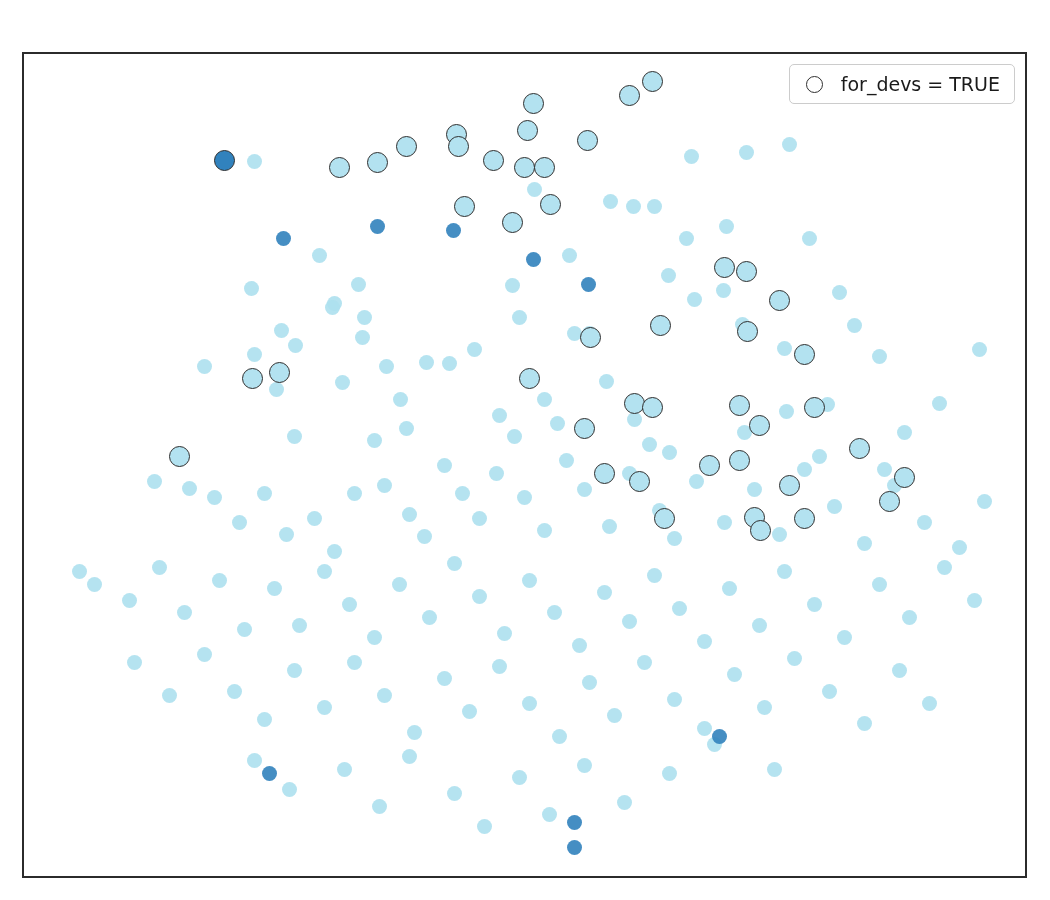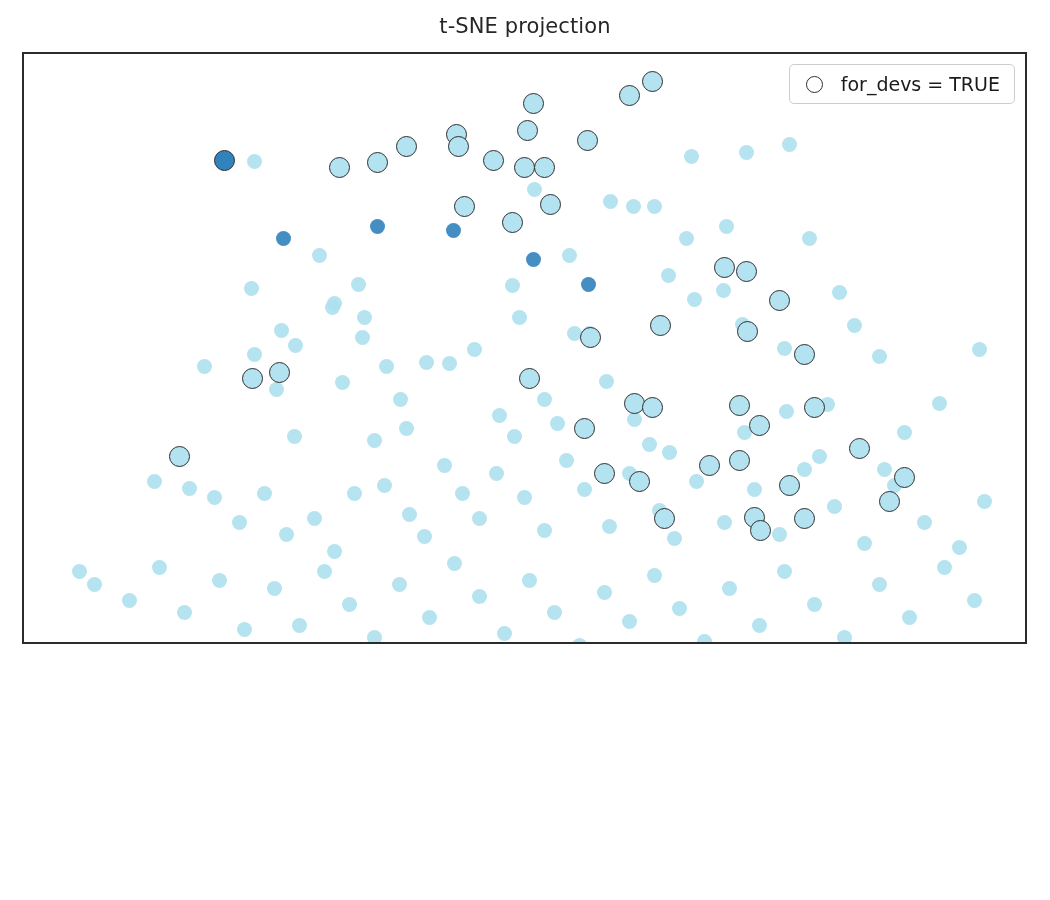--- a/index.html
+++ b/index.html
@@ -28,21 +28,21 @@
     font-size: 21px;
     color: #262626;
     font-family: "DejaVu Sans", sans-serif;
     letter-spacing: 0.1px;
   }
   #plot-frame {
     position: absolute;
     left: 22px;
     top: 52px;
     width: 1005px;
-    height: 592px;
+    height: 826px;
     border: 2.2px solid #2b2b2b;
     box-sizing: border-box;
     background: #ffffff;
   }
   #points-layer {
     position: absolute;
     left: 0;
     top: 0;
     width: 100%;
     height: 100%;
@@ -93,21 +93,20 @@
     color: #1a1a1a;
     white-space: nowrap;
     font-family: "DejaVu Sans", sans-serif;
   }
 </style>
 </head>
 <body>
 
 <div id="figure">
 
-  <div id="chart-title">t-SNE projection</div>
 
   <div id="plot-frame">
 
     <div id="points-layer">
         <div class="pt bg" style="left: 230.23px; top: 107.68px; background: rgb(173, 224, 238);"></div>
         <div class="pt bg" style="left: 259.26px; top: 184.95px; background: rgb(49, 130, 189);"></div>
         <div class="pt bg" style="left: 295.29px; top: 201.39px; background: rgb(173, 224, 238);"></div>
         <div class="pt bg" style="left: 353.35px; top: 172.62px; background: rgb(49, 130, 189);"></div>
         <div class="pt bg" style="left: 334.33px; top: 230.16px; background: rgb(173, 224, 238);"></div>
         <div class="pt bg" style="left: 310.31px; top: 249.89px; background: rgb(173, 224, 238);"></div>

